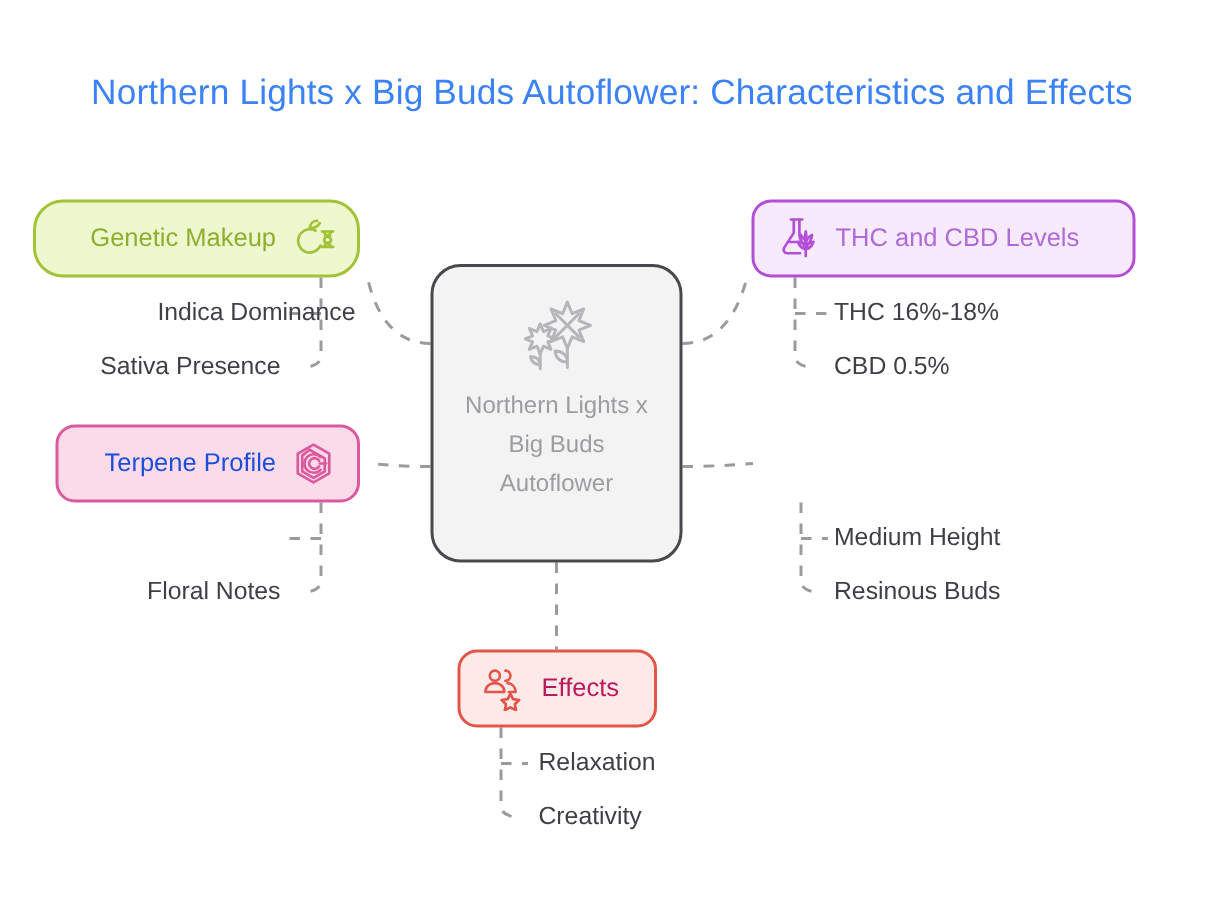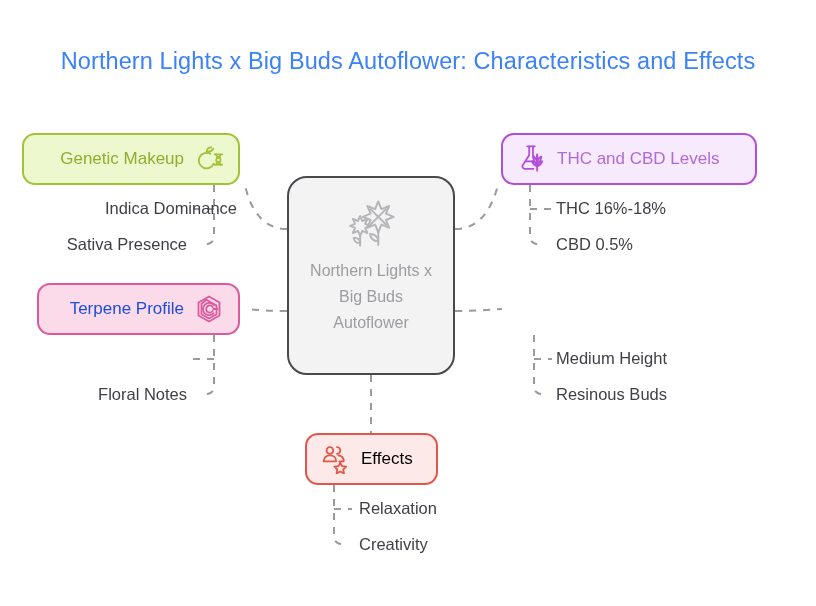--- a/index.html
+++ b/index.html
@@ -99,20 +99,21 @@
   }
   
   .branch.icon-right .blabel { margin-right: 10px; }
   
   .branch.icon-left .blabel { margin-left: 10px; }
 
   #branch-genetic {
     left: 22px; top: 133px; width: 218px;
     background: #eef8cf; border-color: #a2c238;
     justify-content: flex-end;
+    border-radius: 20px;
   }
   #branch-genetic .blabel { color: #8fae2e; }
 
   #branch-terpene {
     left: 37px; top: 283px; width: 203px;
     background: #fbdbea; border-color: #db5a9d;
     justify-content: flex-end;
   }
   #branch-terpene .blabel { color: #1d4ed8; }
 
@@ -128,21 +129,21 @@
     background: #fdf7c3; border-color: #e3d80f;
     justify-content: flex-start;
   }
   #branch-physical .blabel { color: #ddcd16; }
 
   #branch-effects {
     left: 305px; top: 433px; width: 133px;
     background: #fdeae8; border-color: #e2564a;
     justify-content: flex-start;
   }
-  #branch-effects .blabel { color: #000000; }
+  #branch-effects .blabel { color: #be185d; }
 
   
   .leaf {
     position: absolute;
     font-size: 16.5px;
     color: #3f3f46;
     white-space: nowrap;
   }
   .leaf.right-align { text-align: right; }
   .leaf.left-align  { text-align: left; }

